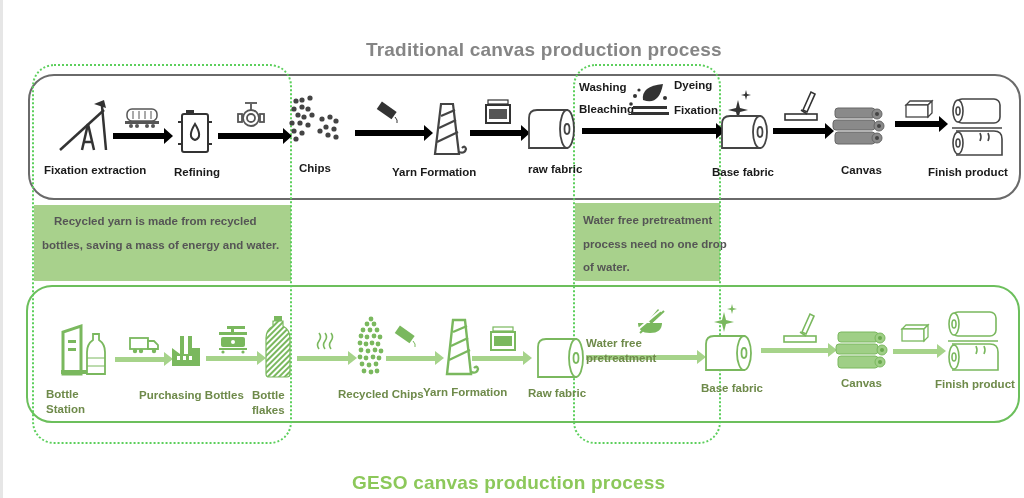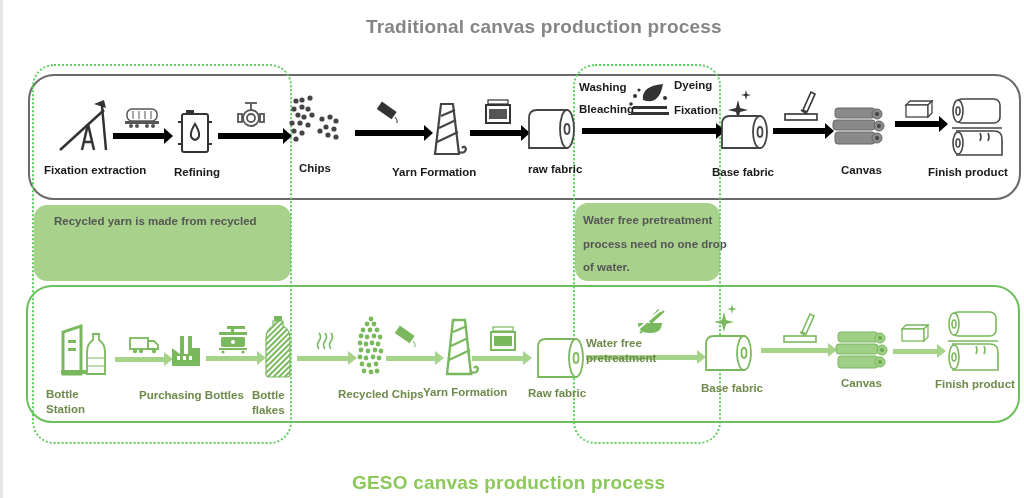--- a/index.html
+++ b/index.html
@@ -1,27 +1,27 @@
 <!DOCTYPE html>
 <html><head>
 <meta charset="utf-8">
 <style>
   html,body{margin:0;padding:0;background:#fff;}
   body{width:1024px;height:498px;position:relative;overflow:hidden;font-family:"Liberation Sans",sans-serif;}
   .leftbar{position:absolute;left:0;top:0;width:3px;height:498px;background:#e6e6e6;}
   .title{position:absolute;font-weight:bold;font-size:19px;white-space:nowrap;letter-spacing:0.2px;}
-  #title-top{left:366px;top:16px;color:#858585;}
+  #title-top{left:366px;top:39px;color:#858585;}
   #title-bottom{left:352px;top:452px;color:#8cc85a;margin-top:20px;}
   .panel{position:absolute;border-radius:26px;}
   #panel-top{left:28px;top:74px;width:989px;height:122px;border:2px solid #6a6a6a;}
   #panel-bottom{left:26px;top:285px;width:990px;height:134px;border:2px solid #6cbf5c;}
   .dotted{position:absolute;border:2px dotted #5ccf5c;border-radius:22px;}
   #dot-left{left:32px;top:64px;width:256px;height:376px;}
   #dot-mid{left:573px;top:64px;width:144px;height:376px;}
-  .note{position:absolute;background:#a8d18c;color:#555;font-size:11.5px;font-weight:bold;border-radius:13px;}
+  .note{position:absolute;background:#a8d18c;color:#555;font-size:11.5px;font-weight:bold;}
   #note-left{left:34px;top:205px;width:257px;height:76px;}
   #note-left .l{position:absolute;white-space:nowrap;}
   #note-mid{left:575px;top:203px;width:145px;height:78px;}
   #note-mid .l{position:absolute;left:8px;white-space:nowrap;}
   .lbl{position:absolute;font-size:11.5px;font-weight:bold;white-space:nowrap;text-align:right;}
   .top .lbl{color:#1a1a1a;}
   .bot .lbl{color:#6e8a4a;}
   svg.ic{position:absolute;overflow:visible;}
   .arrow-b{position:absolute;height:6px;background:#000;}
   .arrow-b::after{content:"";position:absolute;right:-8px;top:-5px;border-left:9px solid #000;border-top:8px solid transparent;border-bottom:8px solid transparent;}
@@ -33,20 +33,21 @@
 
 <div class="leftbar"></div>
 
 <div class="title" id="title-top">Traditional canvas production process</div>
 
 <div class="panel" id="panel-top"></div>
 <div class="panel" id="panel-bottom"></div>
 
 <div class="note" id="note-left">
   <span class="l" style="left:20px;top:10px;">Recycled yarn is made from recycled</span>
+  <span class="l" style="left:8px;top:34px;">bottles, saving a mass of energy and water.</span>
 </div>
 <div class="note" id="note-mid">
   <span class="l" style="top:11px;">Water free pretreatment</span>
   <span class="l" style="top:35px;">process need no one drop</span>
   <span class="l" style="top:58px;">of water.</span>
 </div>
 
 <div class="dotted" id="dot-left"></div>
 <div class="dotted" id="dot-mid"></div>
 

